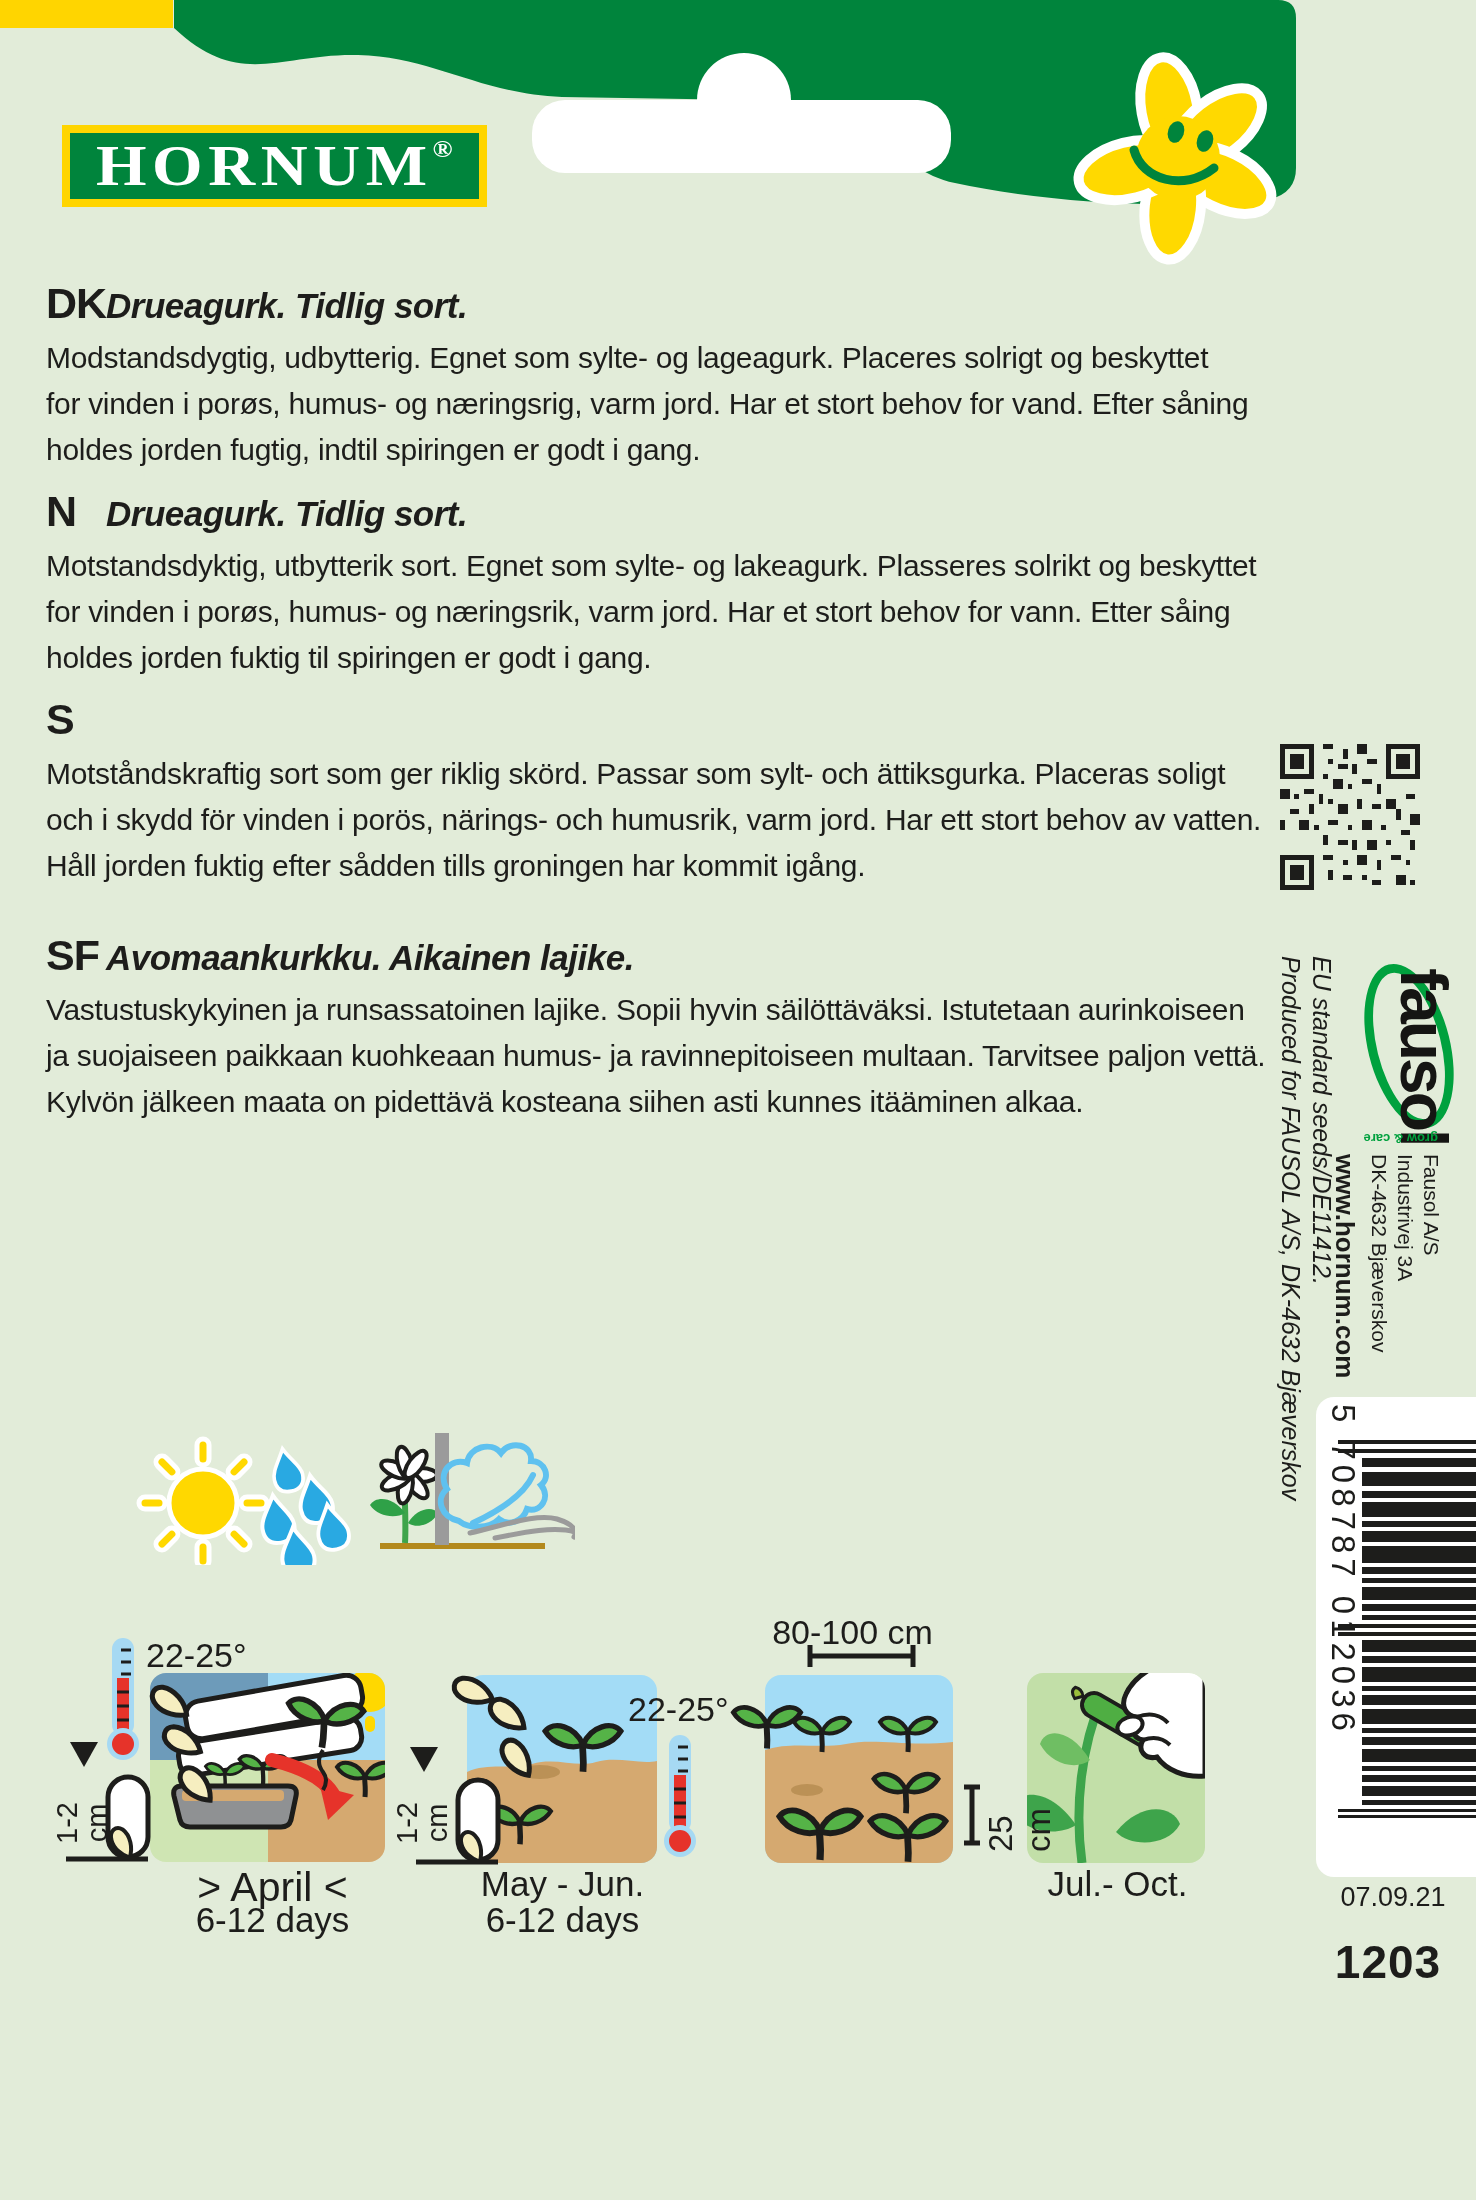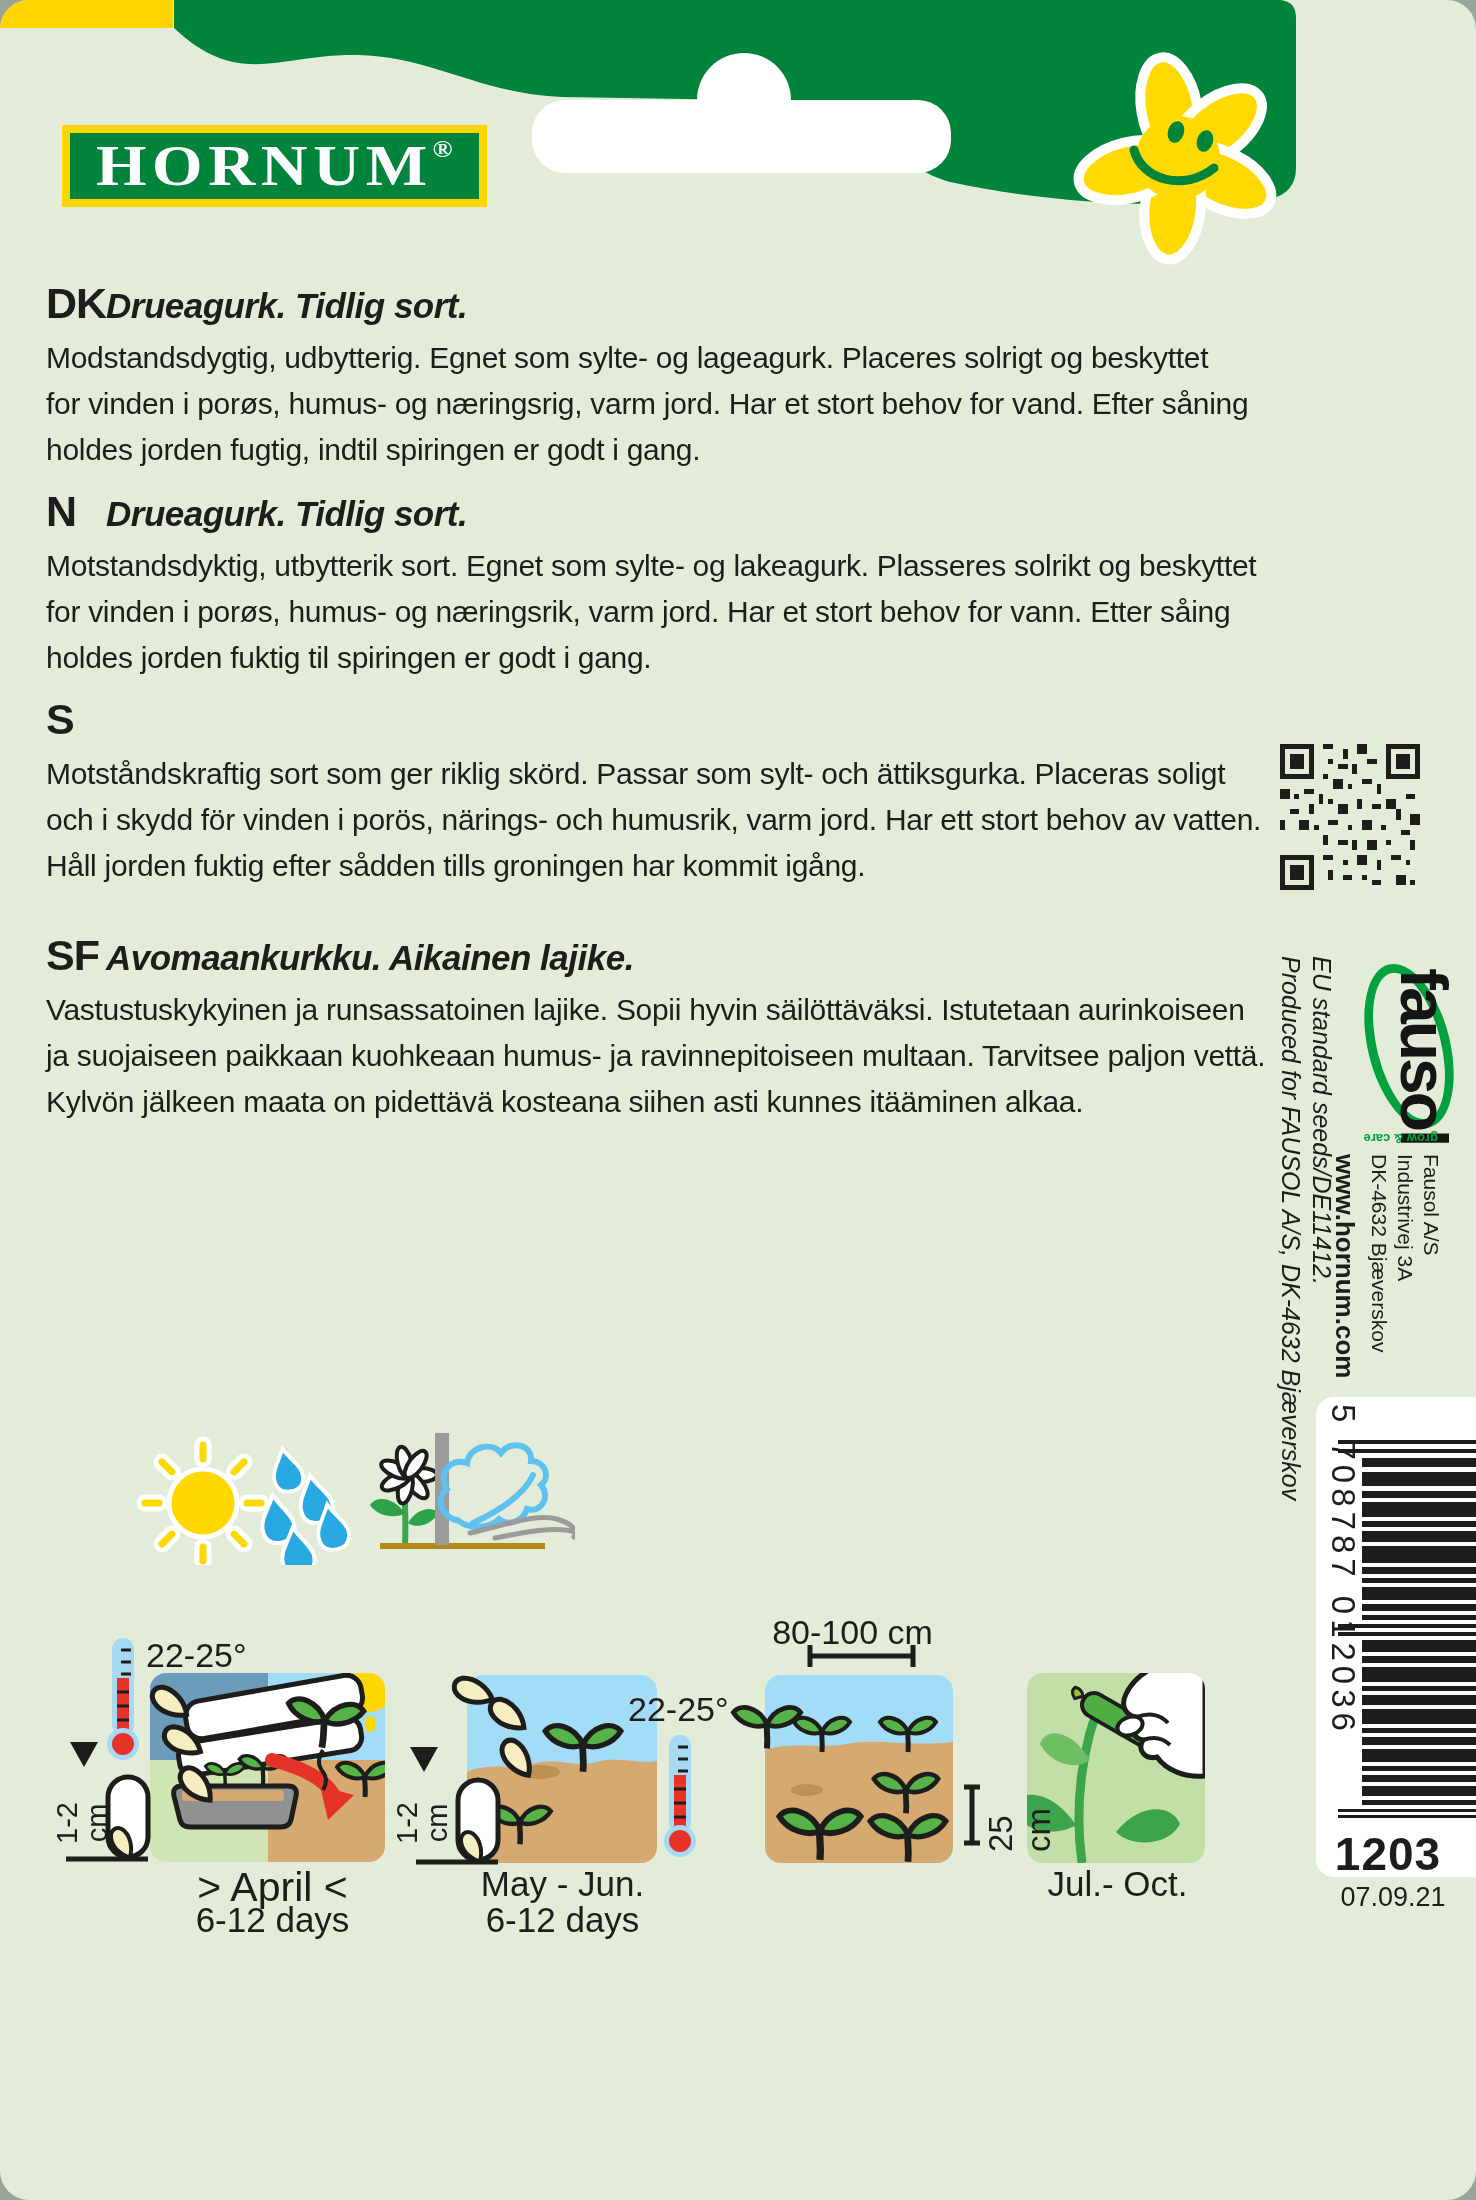--- a/index.html
+++ b/index.html
@@ -1,20 +1,19 @@
 <!DOCTYPE html>
 <html><head>
 <meta charset="utf-8">
 <style>
   html,body{margin:0;padding:0;background:#9aa49a;}
   .packet{
     position:relative;width:1476px;height:2200px;overflow:hidden;
     background:#e2ecd9;color:#1d1d1b;
     font-family:"Liberation Sans", sans-serif;
-    border-radius:29px;
   }
   .abs{position:absolute;}
   
   .hornum-box{
     left:62px;top:125px;width:425px;height:82px;box-sizing:border-box;
     background:#00843c;border:8px solid #ffd500;
     display:flex;align-items:center;justify-content:center;
   }
   .hornum-text{
     font-family:"Liberation Serif", serif;font-weight:bold;color:#fff;
@@ -37,21 +36,21 @@
   .fausol-ring{position:absolute;left:2px;top:14px;width:150px;height:64px;
     border:9px solid #00a13e;border-radius:50%;transform:rotate(-14deg);}
   .fausol-word{position:absolute;left:8px;top:2px;font-size:66px;font-weight:bold;
     letter-spacing:-3px;color:#151513;}
   .fausol-tag{font-size:13px;font-weight:bold;color:#00a13e;white-space:nowrap;}
   .addr{font-size:21px;line-height:26px;}
   .addr .www{font-size:26px;font-weight:bold;margin-top:8px;}
   .barcode-box{left:1316px;top:1397px;width:160px;height:480px;background:#fff;
     border-radius:18px 0 0 18px;}
   .ean-text{font-size:33px;letter-spacing:5px;white-space:nowrap;}
-  .item-no{left:1324px;top:1827px;width:128px;text-align:center;
+  .item-no{left:1324px;top:1935px;width:128px;text-align:center;
     font-size:46px;font-weight:bold;letter-spacing:1px;}
   .pack-date{left:1328px;top:1882px;width:130px;text-align:center;font-size:27px;}
   
   .dlabel{font-size:34px;white-space:pre-line;}
   .center{text-align:center;}
 </style>
 </head>
 <body>
 
 <div class="packet">

